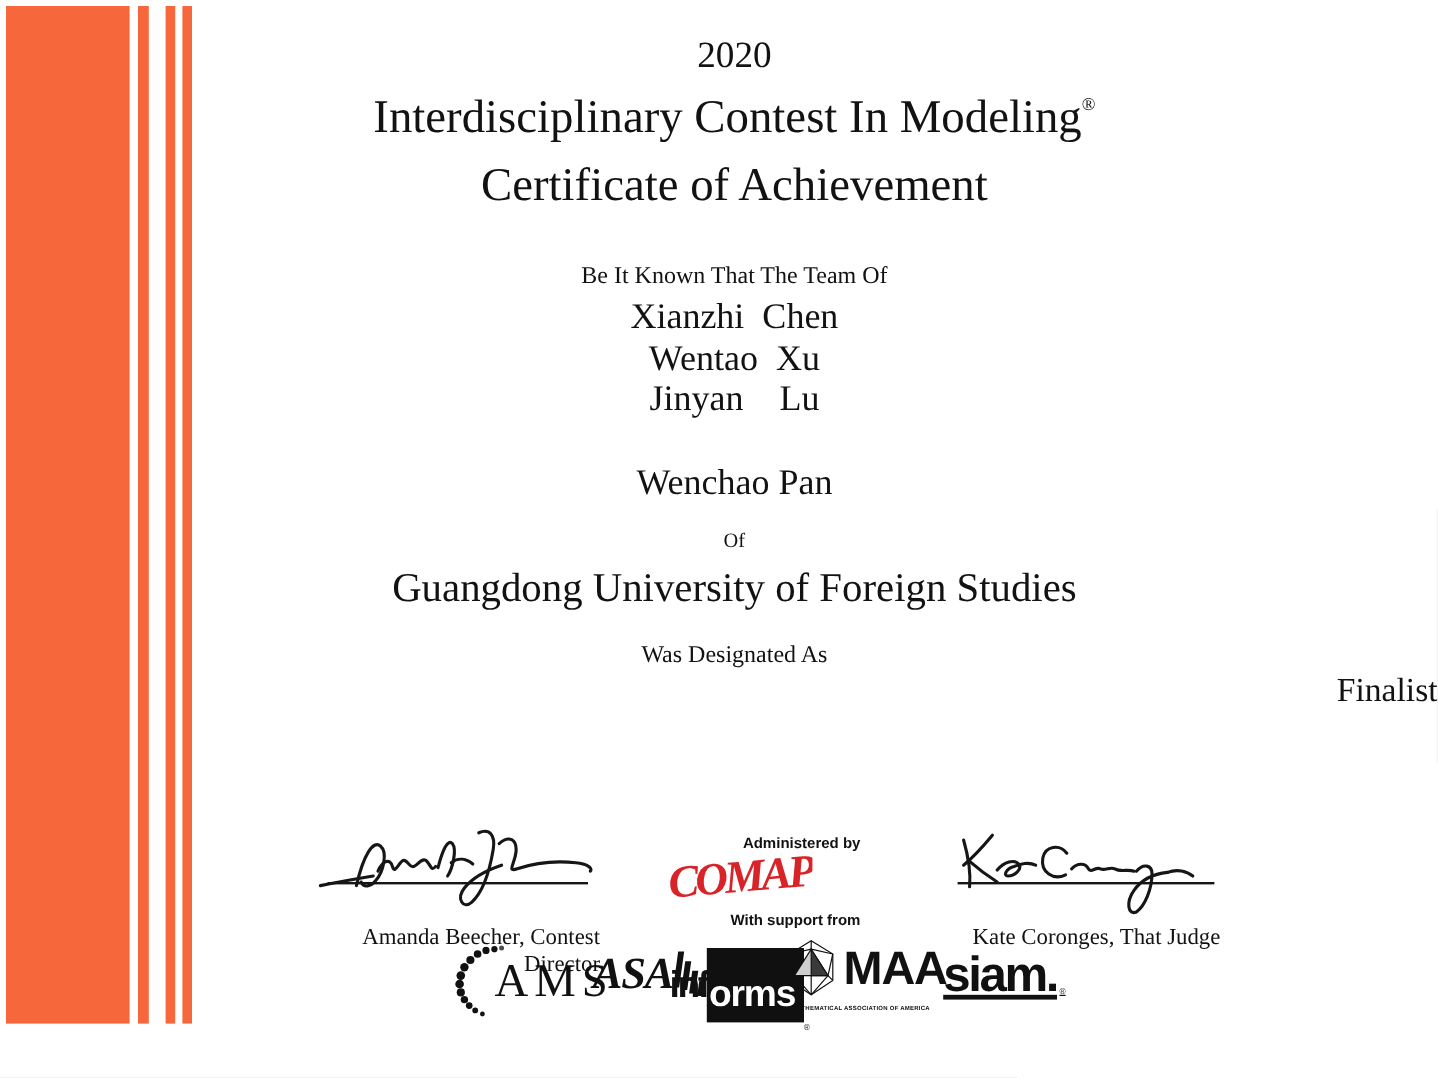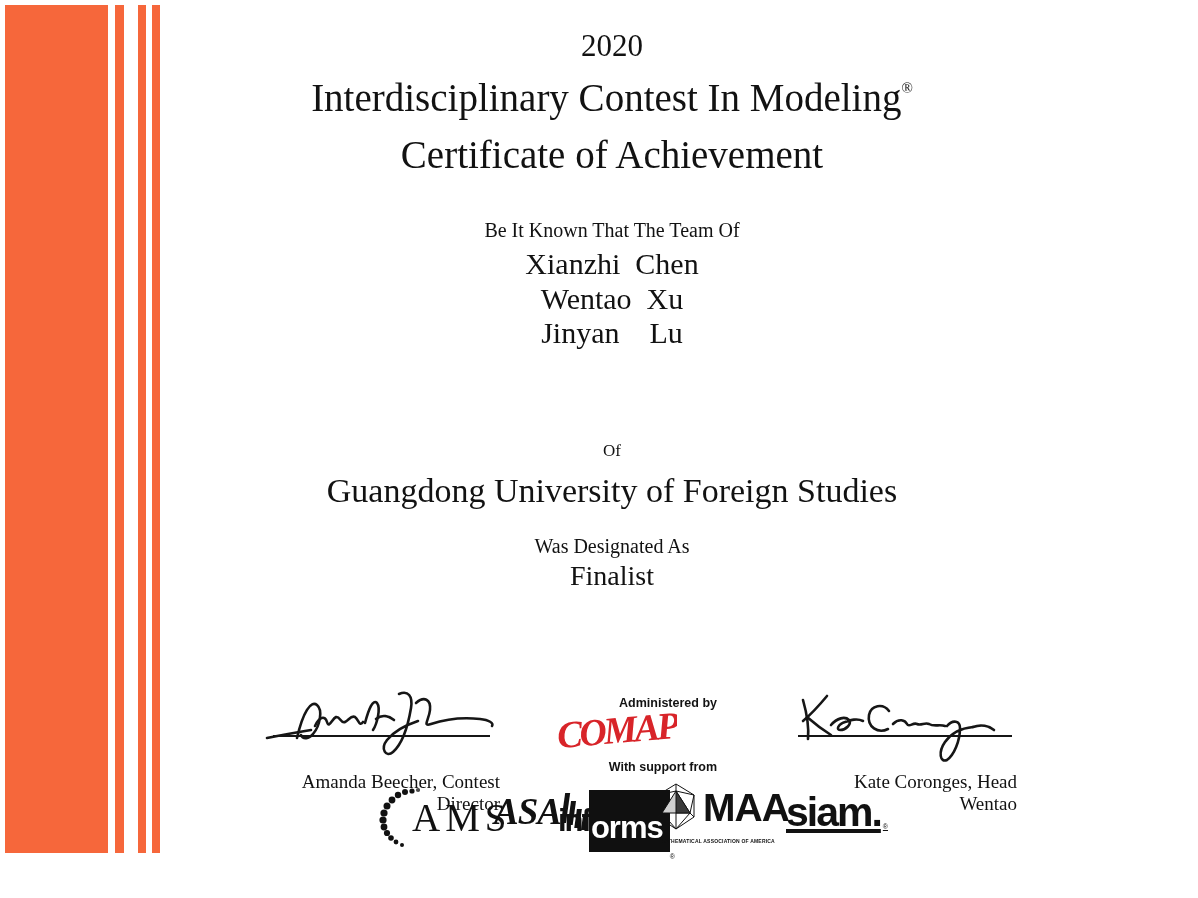--- a/index.html
+++ b/index.html
@@ -25,21 +25,21 @@
   .title1 sup{font-size:15px;vertical-align:18px;}
   .title2{top:133px;font-size:39px;}
   .intro{top:219px;font-size:20px;}
   .member{font-size:30px;white-space:pre;}
   .m0{top:247px;} .m1{top:282px;} .m2{top:316px;}
   .adv-intro{top:360px;font-size:21px;}
   .advisor{top:386px;font-size:30px;}
   .of{top:441px;font-size:17px;}
   .institution{top:471px;font-size:34px;}
   .designated{top:535px;font-size:20px;}
-  .designation{top:560px;font-size:28px;}
+  .designation{top:560px;font-size:28px;text-align:right;}
 
   
   .sig-svg{position:absolute;}
   .sig-left{left:265px;top:680px;}
   .sig-right{left:793px;top:684px;}
   .sig-line{position:absolute;top:735px;height:2px;background:#161616;}
   .line-left{left:273px;width:217px;}
   .line-right{left:798px;width:214px;}
   .sig-name{position:absolute;top:739px;font-size:19px;text-align:right;margin-top:32px;}
   .name-left{left:263px;width:237px;}
@@ -83,20 +83,21 @@
   <div class="border-bar bar-s3"></div>
 
   <div class="cline year">2020</div>
   <div class="cline title1"><span>Interdisciplinary Contest In Modeling</span><sup>®</sup></div>
   <div class="cline title2">Certificate of Achievement</div>
 
   <div class="cline intro">Be It Known That The Team Of</div>
   <div class="cline member m0">Xianzhi  Chen</div>
   <div class="cline member m1">Wentao  Xu</div>
   <div class="cline member m2">Jinyan    Lu</div>
+  <div class="cline advisor">Wenchao Pan</div>
   <div class="cline of">Of</div>
   <div class="cline institution">Guangdong University of Foreign Studies</div>
   <div class="cline designated">Was Designated As</div>
   <div class="cline designation">Finalist</div>
 
   <svg class="sig-svg sig-left" width="235" height="80" viewBox="0 0 235 80">
     <g fill="none" stroke="#161616" stroke-width="2.6" stroke-linecap="round">
       <path d="M2,58 C22,54 34,52 46,50"></path>
       <path d="M32,58 C38,32 46,20 52,25 C58,30 55,46 48,54 C44,59 38,60 36,55"></path>
       <path d="M50,46 C54,37 60,35 62,42 C64,49 67,39 71,37 C75,36 76,44 80,42 C84,40 86,35 90,37 C94,40 94,47 98,42"></path>
@@ -121,21 +122,21 @@
       <path d="M34,12 C24,24 16,32 10,37"></path>
       <path d="M14,33 C22,40 30,46 38,51"></path>
       <path d="M38,41 C44,34 52,32 56,36 C59,40 53,46 47,46 C43,46 45,40 52,38 C58,36 64,34 70,37"></path>
       <path d="M96,27 C90,19 78,21 76,31 C74,43 85,50 95,45"></path>
       <path d="M100,40 C106,34 112,36 114,40 C116,44 120,38 124,40 C128,42 132,38 136,40 C141,43 147,40 152,42"></path>
       <path d="M154,42 C160,35 167,37 167,44 C167,57 161,71 154,76 C147,79 145,68 152,58 C159,48 170,44 180,43"></path>
       <path d="M180,43 C188,40 196,42 201,46"></path>
     </g>
   </svg>
   <div class="sig-line line-right"></div>
-  <div class="sig-name name-right">Kate Coronges, Head Wentao</div>
+  <div class="sig-name name-right">Kate Coronges, That Judge</div>
 
   <div class="logo ams">
     <svg width="48" height="62" viewBox="0 0 48 62">
       <g fill="#111">
         <circle cx="40" cy="5" r="2.6"></circle>
           <circle cx="33" cy="6" r="3"></circle>
         <circle cx="26" cy="9" r="3.2"></circle>
           <circle cx="20" cy="14" r="3.4"></circle>
         <circle cx="15" cy="20" r="3.5"></circle>
           <circle cx="12" cy="27" r="3.6"></circle>

